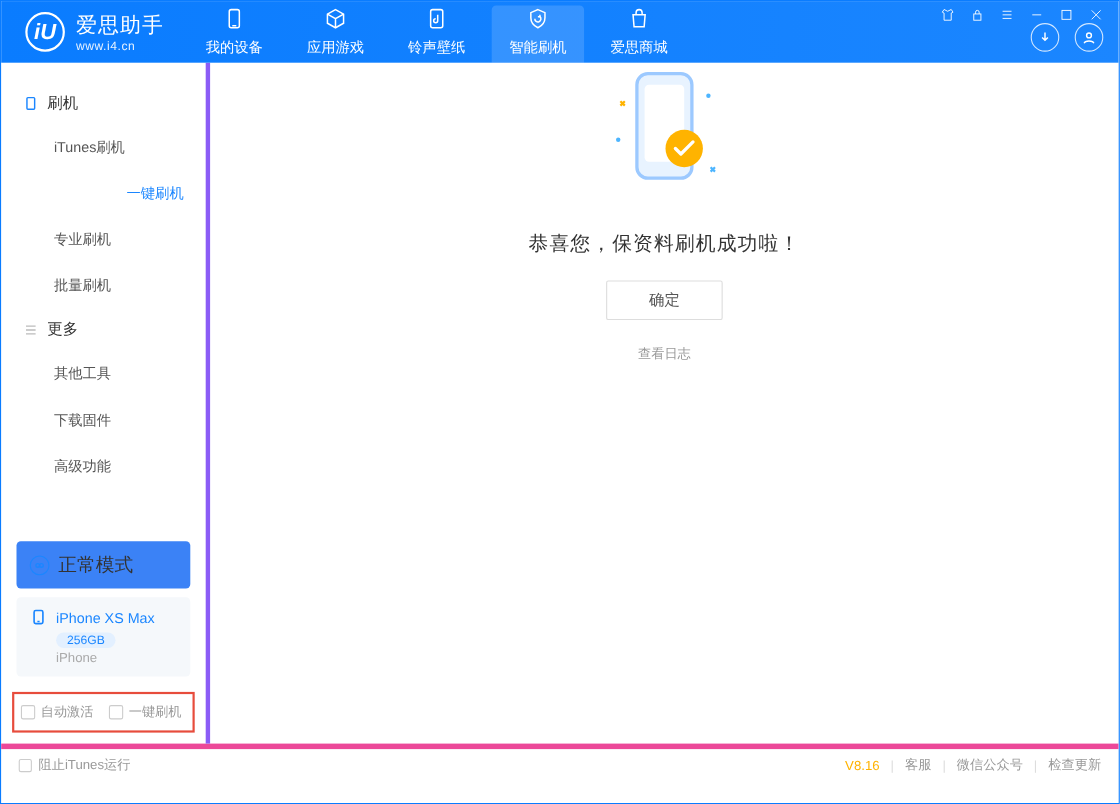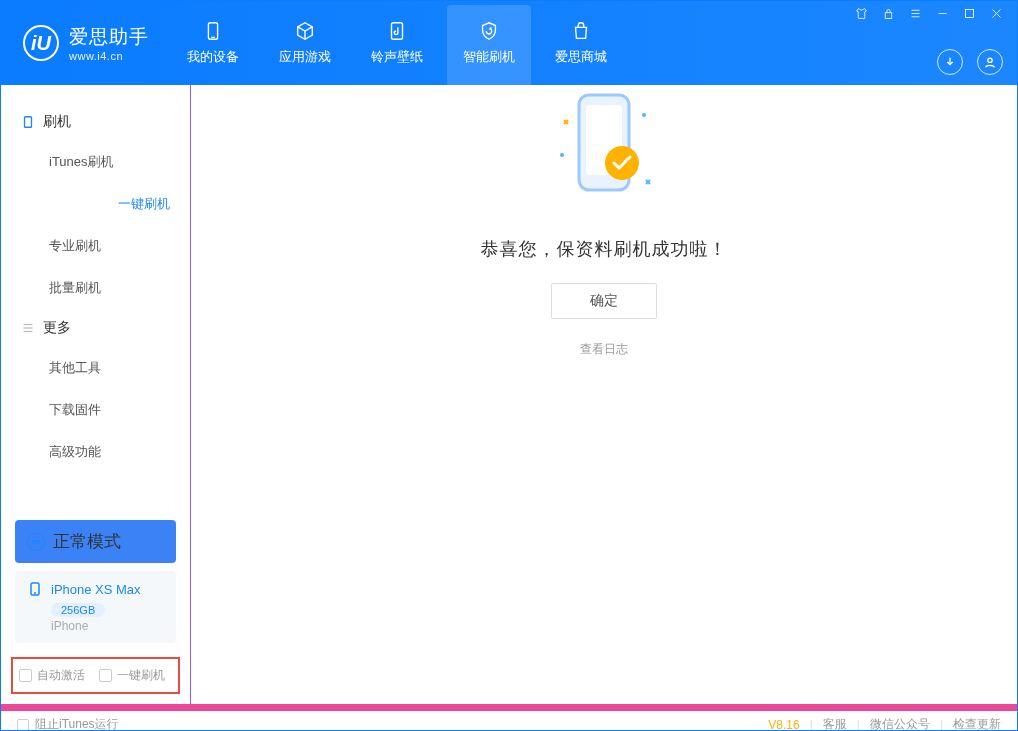--- a/index.html
+++ b/index.html
@@ -1,37 +1,37 @@
 <!DOCTYPE html>
 <html><head>
 <meta charset="utf-8">
 <style>
 * { margin: 0; padding: 0; box-sizing: border-box; font-family: "Microsoft YaHei", "PingFang SC", sans-serif; }
 body { background: #fff; width: 1018px; height: 731px; overflow: hidden; border: 1px solid #0a7cff; }
 
 
-.header { height: 84px; background: linear-gradient(90deg, #0a7cff 0%, #1b86ff 100%); display: flex; align-items: stretch; color: #fff; position: relative; }
+.header { height: 56px; background: linear-gradient(90deg, #0a7cff 0%, #1b86ff 100%); display: flex; align-items: stretch; color: #fff; position: relative; }
 .logo-block { display: flex; align-items: center; padding: 0 18px 0 22px; gap: 10px; }
 .logo-circle { width: 36px; height: 36px; border: 2.5px solid #fff; border-radius: 50%; display: flex; align-items: center; justify-content: center; font-weight: bold; font-size: 20px; font-style: italic; }
 .logo-text .cn { font-size: 19px; font-weight: 500; letter-spacing: 1px; }
 .logo-text .en { font-size: 11px; opacity: .9; letter-spacing: .5px; }
 .tabs { display: flex; align-items: stretch; text-align: center; }
 .tab { width: 92px; display: flex; flex-direction: column; align-items: center; justify-content: center; gap: 6px; cursor: pointer; font-size: 13px; position: relative; }
 .tab.active::before { content: ""; position: absolute; inset: 4px 4px 0 4px; background: rgba(255,255,255,.15); border-radius: 4px 4px 0 0; }
 .tab .ico { width: 22px; height: 22px; position: relative; z-index: 1; }
 .tab span { position: relative; z-index: 1; }
 .header-right { position: absolute; right: 14px; top: 0; height: 100%; display: flex; flex-direction: column; justify-content: space-between; padding: 6px 0 10px; align-items: flex-end; }
 .win-ctrls { display: flex; gap: 14px; align-items: center; }
 .win-ctrls svg, .win-ctrls .glyph { width: 13px; height: 13px; stroke: #fff; fill: none; cursor: pointer; }
 .user-ctrls { display: flex; gap: 14px; align-items: center; }
 .user-ctrls .circ { width: 26px; height: 26px; border: 1.5px solid rgba(255,255,255,.8); border-radius: 50%; display: flex; align-items: center; justify-content: center; cursor: pointer; }
 
 
 .body { display: flex; height: calc(100% - 76px - 34px); }
-.sidebar { width: 190px; border-right: 1px solid #8b5cf6; padding-top: 18px; display: flex; flex-direction: column; }
+.sidebar { width: 190px; border-right: 4px solid #8b5cf6; padding-top: 18px; display: flex; flex-direction: column; }
 .side-head { display: flex; align-items: center; gap: 8px; padding: 10px 20px; font-size: 14px; color: #333; }
 .side-head .ico { width: 14px; height: 14px; }
 .side-item { padding: 12px 20px 12px 48px; font-size: 13px; color: #555; cursor: pointer; }
 .side-item.active { color: #1b86ff; text-align: right; }
 .side-spacer { flex: 1; }
 .status-card { margin: 8px 14px; background: #3b82f6; border-radius: 4px; padding: 10px 12px; display: flex; align-items: center; gap: 8px; font-size: 17px; color: #333; }
 .status-card .dot { width: 18px; height: 18px; border: 1.5px solid #1b86ff; border-radius: 50%; display: flex; align-items: center; justify-content: center; }
 .device-card { margin: 0 14px 8px; background: #f5f8fb; border-radius: 4px; padding: 10px 12px; }
 .device-card .row1 { display: flex; align-items: center; gap: 8px; font-size: 13px; color: #1b86ff; font-weight: 500; }
 .device-card .badge { display: inline-block; margin: 6px 0 2px 24px; background: #e3f0ff; color: #1b86ff; border-radius: 10px; padding: 1px 10px; font-size: 11px; }
@@ -41,21 +41,21 @@
 .opt .cb { width: 13px; height: 13px; border: 1px solid #ccc; border-radius: 2px; }
 
 
 .main { flex: 1; display: flex; flex-direction: column; align-items: center; justify-content: flex-start; gap: 22px; padding-bottom: 40px; }
 .phone-illus { width: 120px; height: 130px; position: relative; }
 .success-msg { font-size: 18px; color: #333; letter-spacing: 1px; }
 .ok-btn { border: 1px solid #ddd; background: #fff; padding: 8px 38px; font-size: 14px; color: #555; cursor: pointer; border-radius: 2px; }
 .log-link { font-size: 12px; color: #999; cursor: pointer; }
 
 
-.footer { height: 34px; border-top: 7px solid #ec4899; display: flex; align-items: center; padding: 0 16px; font-size: 12px; color: #999; }
+.footer { height: 34px; border-top: 5px solid #ec4899; display: flex; align-items: center; padding: 0 16px; font-size: 12px; color: #999; }
 .footer .left { display: flex; align-items: center; gap: 6px; }
 .footer .cb { width: 12px; height: 12px; border: 1px solid #ccc; border-radius: 2px; }
 .footer .right { margin-left: auto; display: flex; align-items: center; gap: 10px; }
 .footer .sep { color: #ddd; }
 .footer .lnk { cursor: pointer; }
 </style>
 </head>
 <body>
 
 <div class="header">

